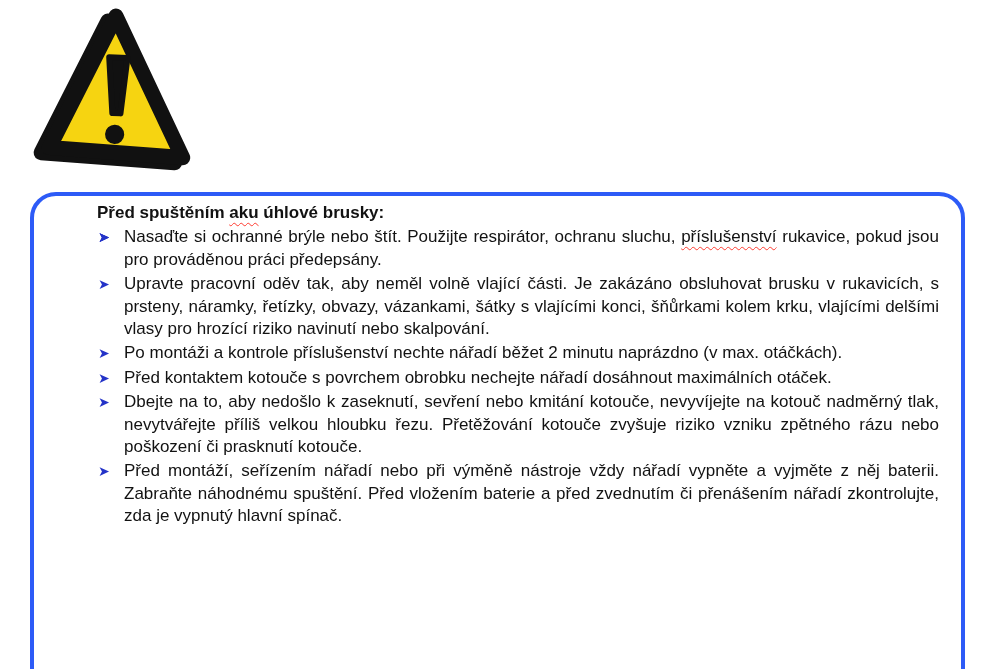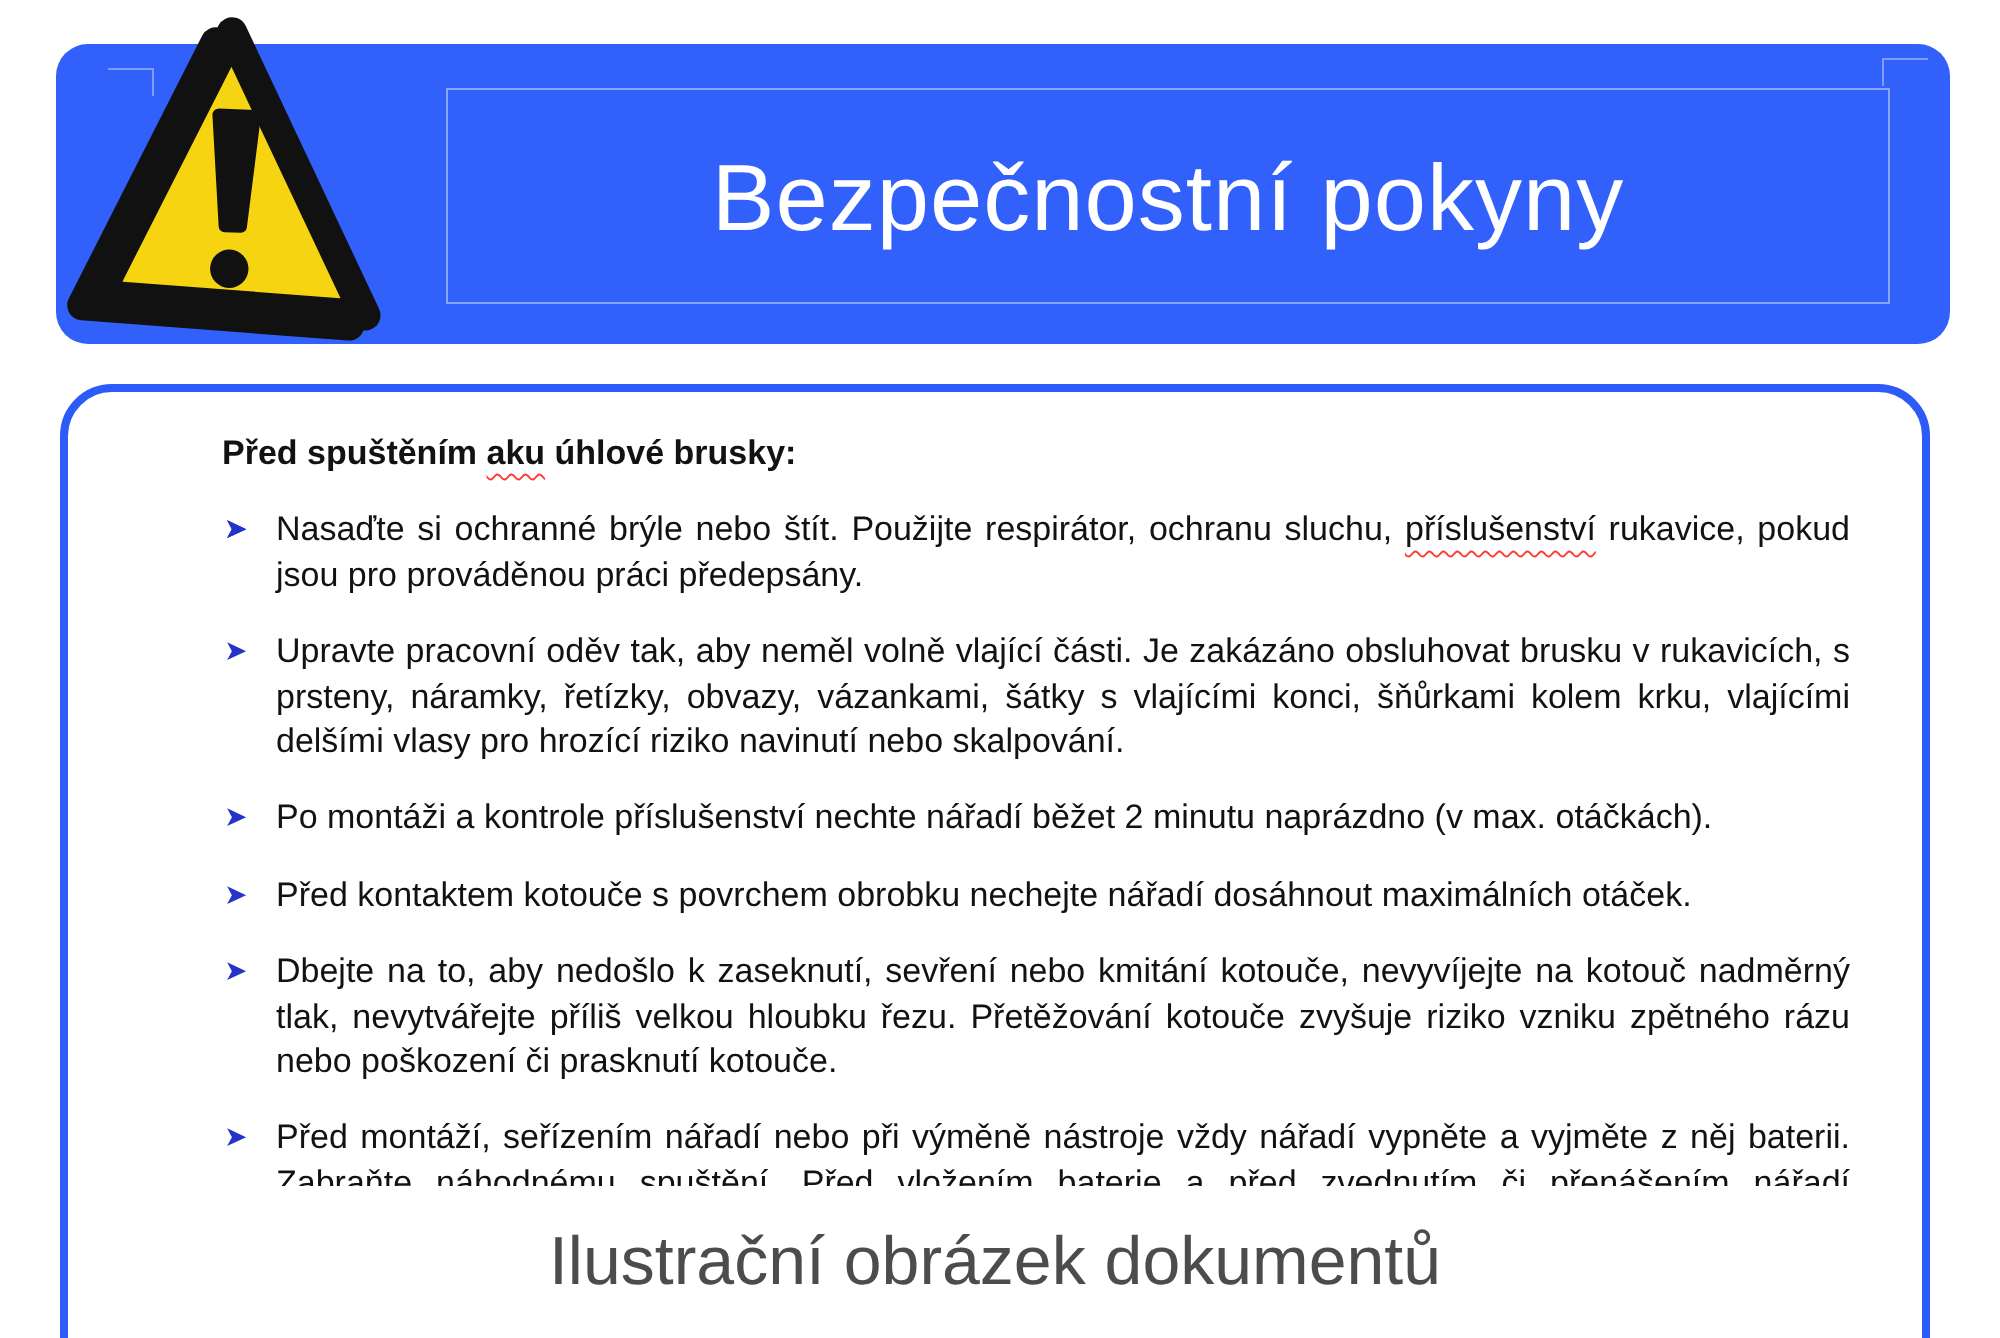--- a/index.html
+++ b/index.html
@@ -34,21 +34,21 @@
   
   .content-box{
     position:absolute;left:30px;top:192px;width:935px;height:520px;
     box-sizing:border-box;border:4px solid #2D5BF7;border-radius:26px;
     background:#ffffff;
   }
   .text-area{
     position:absolute;left:61px;top:4px;width:846px;height:393px;overflow:hidden;
     font-size:17px;line-height:22.4px;color:#121212;
   }
-  .text-area p{margin:16px;}
+  .text-area p{margin:2px;}
   p.h{font-weight:bold;text-align:left;}
   p.b{padding-left:27px;position:relative;text-align:justify;}
   .arrow{
     position:absolute;left:1px;top:0;color:#2433C8;font-size:14px;
     font-family:"DejaVu Sans", sans-serif;
   }
   .sq{
     text-decoration-line:underline;text-decoration-style:wavy;
     text-decoration-color:#ff3b30;text-decoration-thickness:1px;
     text-underline-offset:4px;
@@ -56,27 +56,20 @@
   .caption{
     position:absolute;left:0;top:416px;width:100%;text-align:center;
     font-size:34px;color:#4C4C4C;font-weight:400;
   }
 </style>
 </head>
 <body>
 
 <div class="slide">
 
-  <div class="header">
-    <span class="corner tl"></span>
-    <span class="corner tr"></span>
-    <div class="title-box">
-      <h1>Bezpečnostní pokyny</h1>
-    </div>
-  </div>
 
   <div class="warn">
     <svg viewBox="0 0 180 190" xmlns="http://www.w3.org/2000/svg">
 
       <polygon points="88,16 22,146 154,156" transform="translate(-8,5)" fill="#111111" stroke="#111111" stroke-width="15" stroke-linejoin="round"></polygon>
 
       <polygon points="88,16 22,146 154,156" fill="#F6D411" stroke="#111111" stroke-width="15" stroke-linejoin="round"></polygon>
 
       <g transform="rotate(2 88 95)">
         <path d="M80,57 L98,57 L93,112 L85,112 Z" fill="#111111" stroke="#111111" stroke-width="6" stroke-linejoin="round"></path>
@@ -102,16 +95,15 @@
 
 
       <p class="b"><span class="arrow">➤</span><span>Před kontaktem kotouče s povrchem obrobku nechejte nářadí dosáhnout maximálních otáček.</span></p>
 
       <p class="b"><span class="arrow">➤</span><span>Dbejte na to, aby nedošlo k zaseknutí, sevření nebo kmitání kotouče, nevyvíjejte na kotouč nadměrný tlak, nevytvářejte příliš velkou hloubku řezu. Přetěžování kotouče zvyšuje riziko vzniku zpětného rázu nebo poškození či prasknutí kotouče.</span></p>
 
       <p class="b"><span class="arrow">➤</span><span>Před montáží, seřízením nářadí nebo při výměně nástroje vždy nářadí vypněte a vyjměte z něj baterii. Zabraňte náhodnému spuštění. Před vložením baterie a před zvednutím či přenášením nářadí zkontrolujte, zda je vypnutý hlavní spínač.</span></p>
 
     </div>
 
-    <div class="caption">Ilustrační obrázek dokumentů</div>
   </div>
 
 </div>
 
 </body></html>

